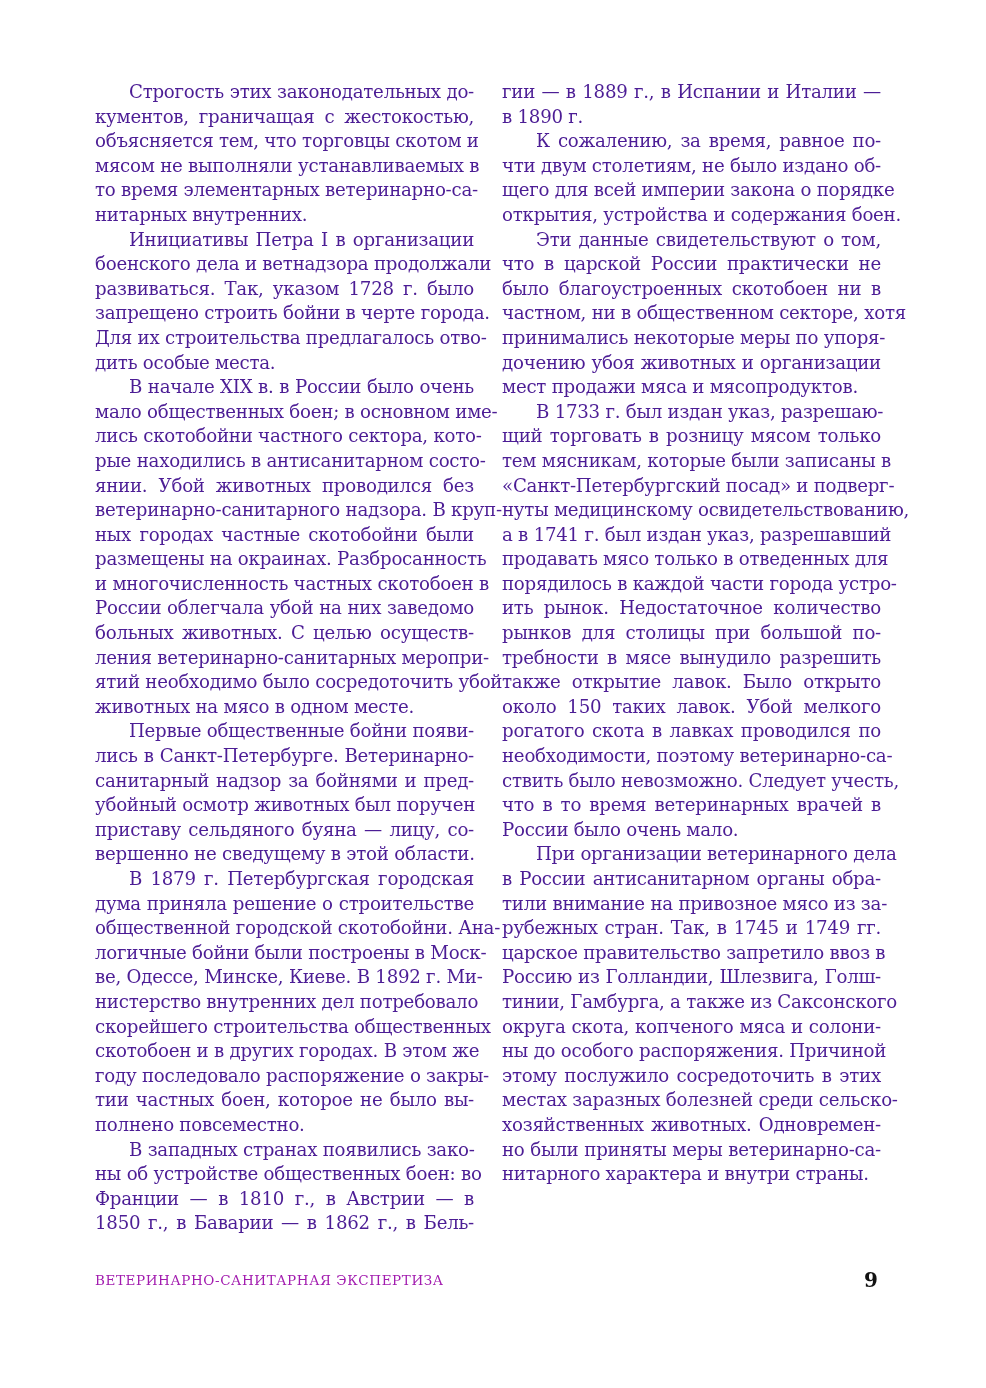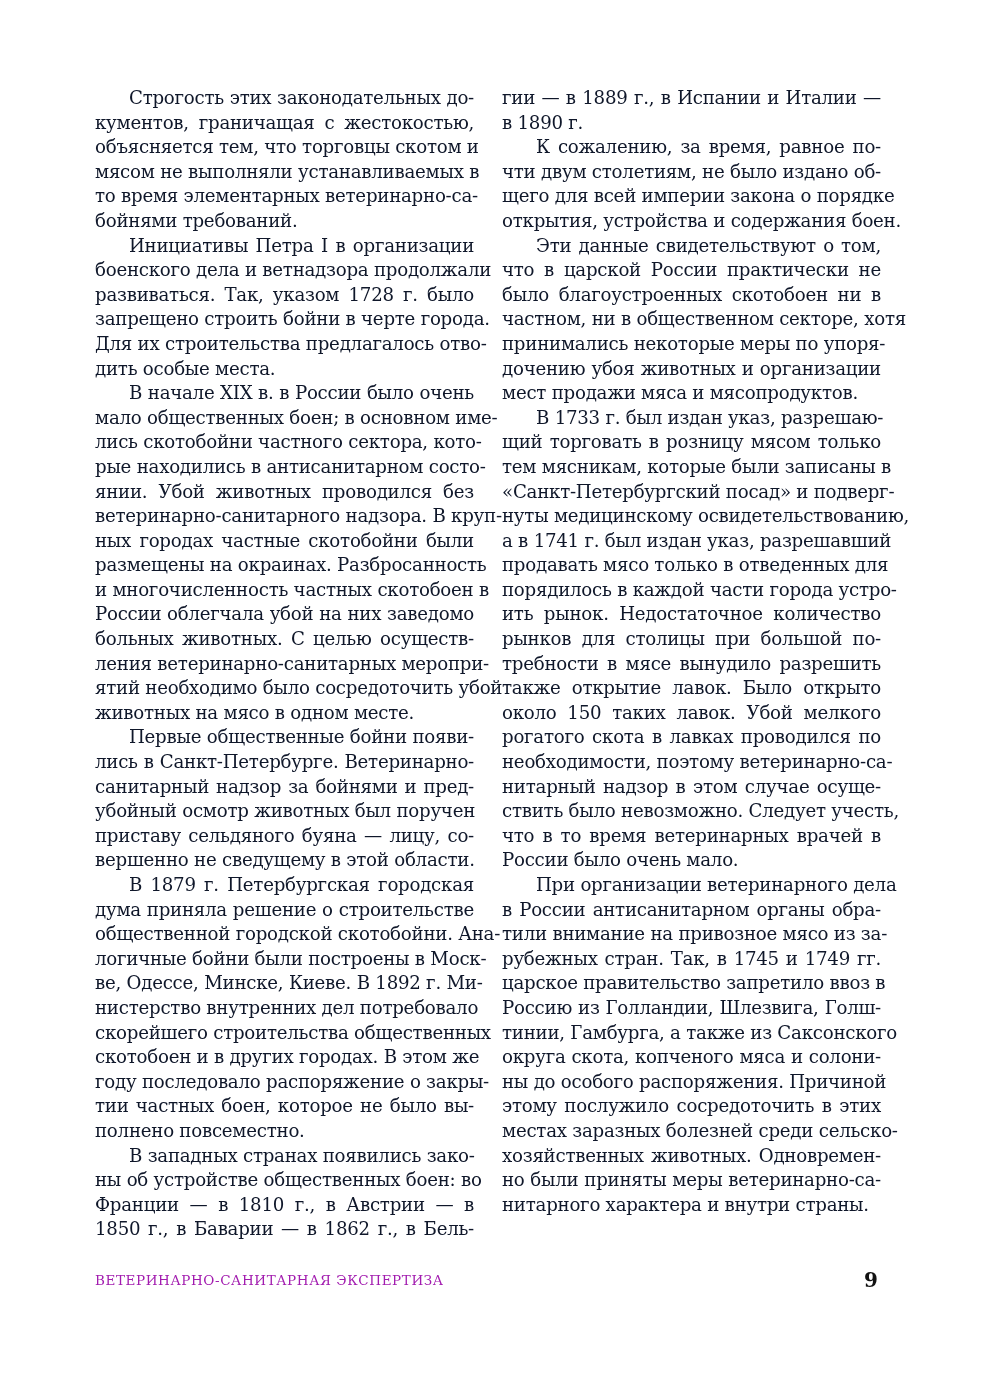--- a/index.html
+++ b/index.html
@@ -1,21 +1,21 @@
 <!DOCTYPE html>
 <html><head>
 <meta charset="utf-8">
 <style>
   html, body { margin: 0; padding: 0; background: #ffffff; }
   body { width: 986px; height: 1388px; position: relative; overflow: hidden; }
   .page { position: absolute; left: 0; top: 0; width: 986px; height: 1388px; background: #fff; }
   .col {
-    position: absolute; top: 86px; width: 379px;
+    position: absolute; top: 80px; width: 379px;
     font-family: "DejaVu Serif", "Liberation Serif", serif;
-    font-size: 18.2px; line-height: 24.6px; color: #0f172a;
+    font-size: 18.2px; line-height: 24.6px; color: #4c1d95;
   }
   .col.left { left: 95px; }
   .col.right { left: 502px; }
   .line { display: block; white-space: nowrap; text-align: justify; text-align-last: justify; height: 24.6px; overflow: visible; letter-spacing: -0.25px; }
   .line.last { text-align-last: left; }
   .line.indent { padding-left: 34px; }
   .footer-title {
     position: absolute; left: 95px; top: 1272px;
     font-family: "DejaVu Serif", "Liberation Serif", serif;
     font-size: 13.5px; letter-spacing: 0.6px; color: #a21caf;
@@ -29,21 +29,21 @@
 </head>
 <body>
 
 <div class="page">
   <div class="col left" id="col-left">
       <span class="line indent">Строгость этих законодательных до-</span>
       <span class="line">кументов, граничащая с жестокостью,</span>
       <span class="line">объясняется тем, что торговцы скотом и</span>
       <span class="line">мясом не выполняли устанавливаемых в</span>
       <span class="line">то время элементарных ветеринарно-са-</span>
-      <span class="line last">бойнями требований.</span>
+      <span class="line last">нитарных внутренних.</span>
       <span class="line indent">Инициативы Петра I в организации</span>
       <span class="line">боенского дела и ветнадзора продолжали</span>
       <span class="line">развиваться. Так, указом 1728 г. было</span>
       <span class="line">запрещено строить бойни в черте города.</span>
       <span class="line">Для их строительства предлагалось отво-</span>
       <span class="line last">дить особые места.</span>
       <span class="line indent">В начале XIX в. в России было очень</span>
       <span class="line">мало общественных боен; в основном име-</span>
       <span class="line">лись скотобойни частного сектора, кото-</span>
       <span class="line">рые находились в антисанитарном состо-</span>
@@ -101,21 +101,20 @@
       <span class="line">а в 1741 г. был издан указ, разрешавший</span>
       <span class="line">продавать мясо только в отведенных для</span>
       <span class="line">порядилось в каждой части города устро-</span>
       <span class="line">ить рынок. Недостаточное количество</span>
       <span class="line">рынков для столицы при большой по-</span>
       <span class="line">требности в мясе вынудило разрешить</span>
       <span class="line">также открытие лавок. Было открыто</span>
       <span class="line">около 150 таких лавок. Убой мелкого</span>
       <span class="line">рогатого скота в лавках проводился по</span>
       <span class="line">необходимости, поэтому ветеринарно-са-</span>
-      <span class="line">нитарный надзор в этом случае осуще-</span>
       <span class="line">ствить было невозможно. Следует учесть,</span>
       <span class="line">что в то время ветеринарных врачей в</span>
       <span class="line last">России было очень мало.</span>
       <span class="line indent">При организации ветеринарного дела</span>
       <span class="line">в России антисанитарном органы обра-</span>
       <span class="line">тили внимание на привозное мясо из за-</span>
       <span class="line">рубежных стран. Так, в 1745 и 1749 гг.</span>
       <span class="line">царское правительство запретило ввоз в</span>
       <span class="line">Россию из Голландии, Шлезвига, Голш-</span>
       <span class="line">тинии, Гамбурга, а также из Саксонского</span>

